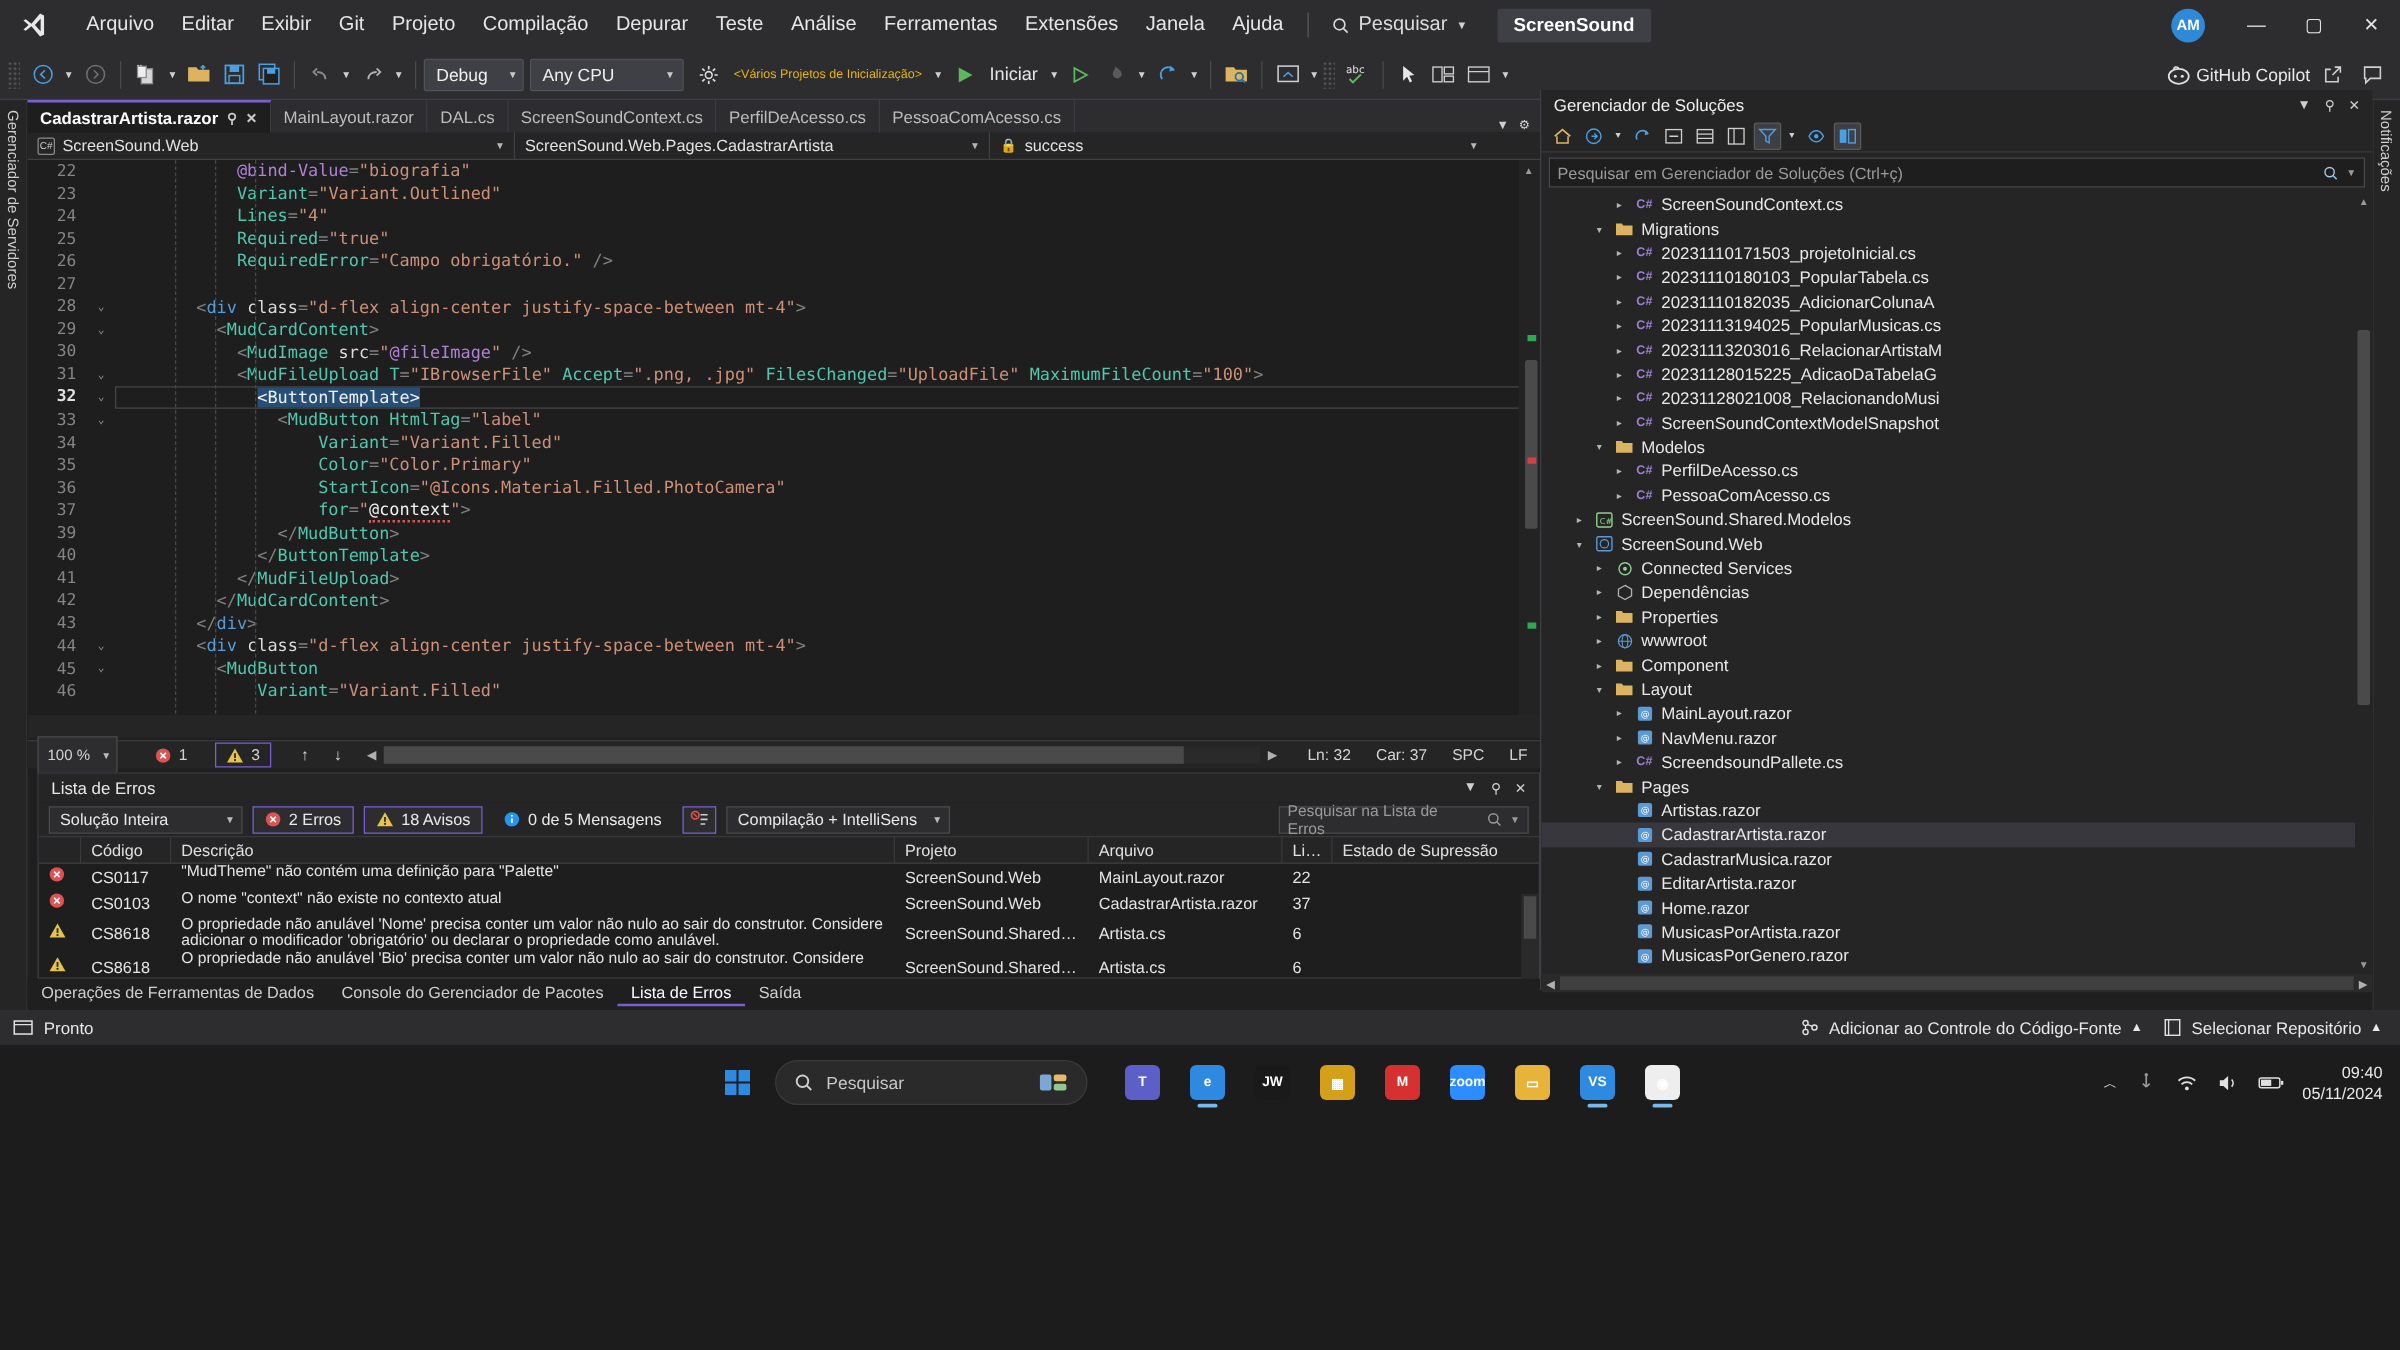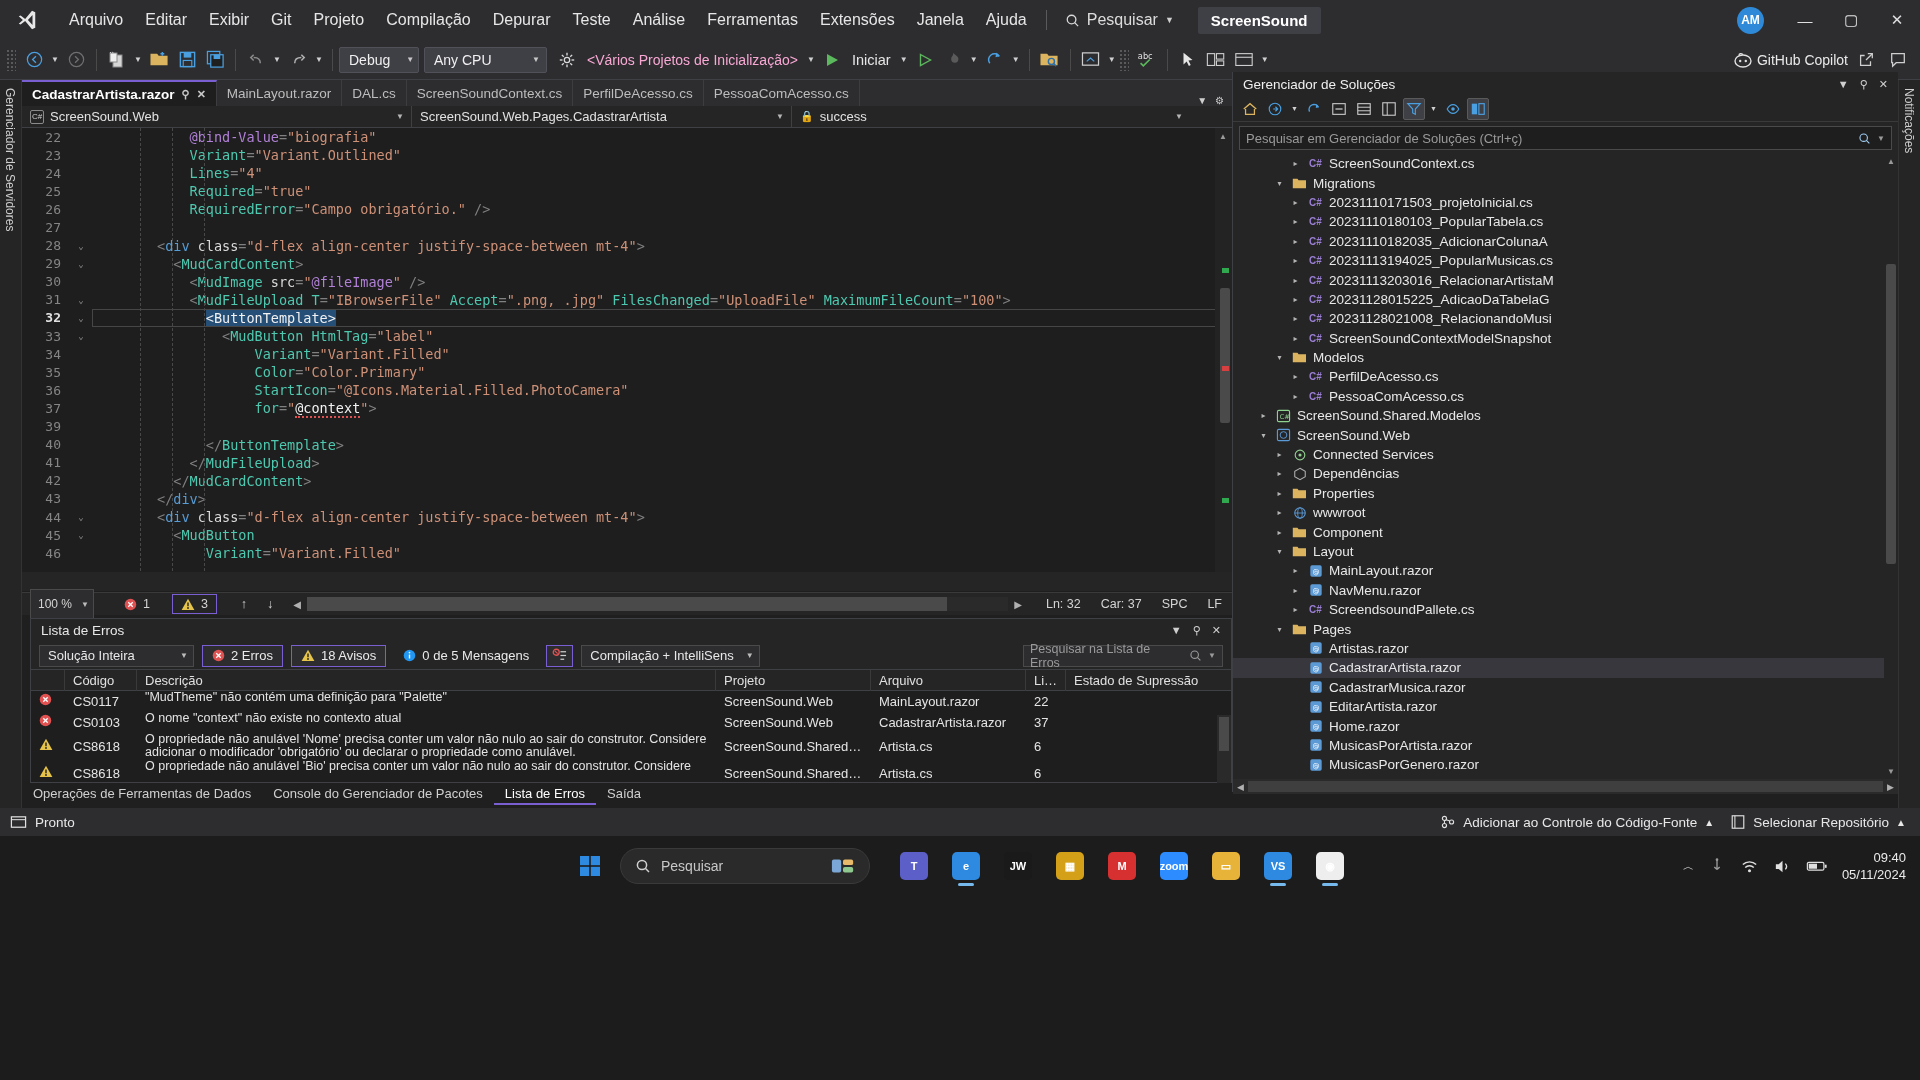--- a/index.html
+++ b/index.html
@@ -52,21 +52,21 @@
     background-image: radial-gradient(#6d6d6d 1px, transparent 1px);
     background-size: 4px 4px; opacity:.7; margin-right:4px;}
   .tb-btn { width:28px;height:28px;display:flex;align-items:center;justify-content:center;border-radius:2px;text-align:center; }
   .tb-arrow { width:14px;height:28px;display:flex;align-items:center;justify-content:center;color:#d0d0d0;font-size:8px;}
   .tb-sep { width:1px;height:22px;background:#4a4a4a;margin:0 6px;}
   .combo {
     height:26px; background:#3f3f46; border:1px solid #51515a; color:#f0f0f0;
     display:flex;align-items:center;padding:0 6px 0 9px;font-size:14px;gap:6px;border-radius:2px;
   }
   .combo .cb-caret{ font-size:8px;color:#c8c8c8;margin-left:auto;padding-left:10px;}
-  .tb-text { color:#f9a8d4;font-size:14px;padding:0 6px;white-space:nowrap;}
+  .tb-text { color:#eab308;font-size:10px;padding:0 6px;white-space:nowrap;}
   .tb-run { color:#78c878; font-size:13px; }
   .toolbar-right { margin-left:auto;display:flex;align-items:center;padding-right:8px;gap:4px;}
   .copilot-txt{ color:#e9e9e9;font-size:14px;}
 
   
   .left-dock {
     position:absolute; left:0; top:80px; width:22px; height:730px;
     background:#252526; border-right:1px solid #333;
   }
   .vtab {
@@ -521,21 +521,21 @@
         <div class="code-line"><span class="gutter-num">29</span><span class="fold">⌄</span><span class="code-text"><span style="white-space:pre">          </span><span class="t-punct">&lt;</span><span class="t-comp">MudCardContent</span><span class="t-punct">&gt;</span></span></div>
         <div class="code-line"><span class="gutter-num">30</span><span class="fold"></span><span class="code-text"><span style="white-space:pre">            </span><span class="t-punct">&lt;</span><span class="t-comp">MudImage</span><span class="t-plain"> </span><span class="t-white">src</span><span class="t-punct">=</span><span class="t-str">"</span><span class="t-raz">@fileImage</span><span class="t-str">" </span><span class="t-punct">/&gt;</span></span></div>
         <div class="code-line"><span class="gutter-num">31</span><span class="fold">⌄</span><span class="code-text"><span style="white-space:pre">            </span><span class="t-punct">&lt;</span><span class="t-comp">MudFileUpload</span><span class="t-plain"> </span><span class="t-comp">T</span><span class="t-punct">=</span><span class="t-str">"IBrowserFile"</span><span class="t-plain"> </span><span class="t-comp">Accept</span><span class="t-punct">=</span><span class="t-str">".png, .jpg"</span><span class="t-plain"> </span><span class="t-comp">FilesChanged</span><span class="t-punct">=</span><span class="t-str">"UploadFile"</span><span class="t-plain"> </span><span class="t-comp">MaximumFileCount</span><span class="t-punct">=</span><span class="t-str">"100"</span><span class="t-punct">&gt;</span></span></div>
         <div class="code-line"><span class="gutter-num" style="color: rgb(224, 224, 224); font-weight: bold;">32</span><span class="fold">⌄</span><span class="code-text"><span style="white-space:pre">              </span><span class="t-sel">&lt;ButtonTemplate&gt;</span></span></div>
         <div class="cur-line-box" style="top: 181px;"></div>
         <div class="code-line"><span class="gutter-num">33</span><span class="fold">⌄</span><span class="code-text"><span style="white-space:pre">                </span><span class="t-punct">&lt;</span><span class="t-comp">MudButton</span><span class="t-plain"> </span><span class="t-comp">HtmlTag</span><span class="t-punct">=</span><span class="t-str">"label"</span></span></div>
         <div class="code-line"><span class="gutter-num">34</span><span class="fold"></span><span class="code-text"><span style="white-space:pre">                    </span><span class="t-comp">Variant</span><span class="t-punct">=</span><span class="t-str">"Variant.Filled"</span></span></div>
         <div class="code-line"><span class="gutter-num">35</span><span class="fold"></span><span class="code-text"><span style="white-space:pre">                    </span><span class="t-comp">Color</span><span class="t-punct">=</span><span class="t-str">"Color.Primary"</span></span></div>
         <div class="code-line"><span class="gutter-num">36</span><span class="fold"></span><span class="code-text"><span style="white-space:pre">                    </span><span class="t-comp">StartIcon</span><span class="t-punct">=</span><span class="t-str">"@Icons.Material.Filled.PhotoCamera"</span></span></div>
         <div class="code-line"><span class="gutter-num">37</span><span class="fold"></span><span class="code-text"><span style="white-space:pre">                    </span><span class="t-comp">for</span><span class="t-punct">=</span><span class="t-str">"</span><span class="t-err">@context</span><span class="t-str">"</span><span class="t-punct">&gt;</span></span></div>
-        <div class="code-line"><span class="gutter-num">39</span><span class="fold"></span></div>
+        <div class="code-line"><span class="gutter-num">39</span><span class="fold"></span><span class="code-text"><span style="white-space:pre">                </span><span class="t-punct">&lt;/</span><span class="t-comp">MudButton</span><span class="t-punct">&gt;</span></span></div>
         <div class="code-line"><span class="gutter-num">40</span><span class="fold"></span><span class="code-text"><span style="white-space:pre">              </span><span class="t-punct">&lt;/</span><span class="t-comp">ButtonTemplate</span><span class="t-punct">&gt;</span></span></div>
         <div class="code-line"><span class="gutter-num">41</span><span class="fold"></span><span class="code-text"><span style="white-space:pre">            </span><span class="t-punct">&lt;/</span><span class="t-comp">MudFileUpload</span><span class="t-punct">&gt;</span></span></div>
         <div class="code-line"><span class="gutter-num">42</span><span class="fold"></span><span class="code-text"><span style="white-space:pre">          </span><span class="t-punct">&lt;/</span><span class="t-comp">MudCardContent</span><span class="t-punct">&gt;</span></span></div>
         <div class="code-line"><span class="gutter-num">43</span><span class="fold"></span><span class="code-text"><span style="white-space:pre">        </span><span class="t-punct">&lt;/</span><span class="t-tag">div</span><span class="t-punct">&gt;</span></span></div>
         <div class="code-line"><span class="gutter-num">44</span><span class="fold">⌄</span><span class="code-text"><span style="white-space:pre">        </span><span class="t-punct">&lt;</span><span class="t-tag">div</span><span class="t-plain"> </span><span class="t-white">class</span><span class="t-punct">=</span><span class="t-str">"d-flex align-center justify-space-between mt-4"</span><span class="t-punct">&gt;</span></span></div>
         <div class="code-line"><span class="gutter-num">45</span><span class="fold">⌄</span><span class="code-text"><span style="white-space:pre">          </span><span class="t-punct">&lt;</span><span class="t-comp">MudButton</span></span></div>
         <div class="code-line"><span class="gutter-num">46</span><span class="fold"></span><span class="code-text"><span style="white-space:pre">              </span><span class="t-comp">Variant</span><span class="t-punct">=</span><span class="t-str">"Variant.Filled"</span></span></div>
       </div>
     <div class="v-guide" style="left:118px;"></div>
     <div class="v-guide" style="left:150px;"></div>

